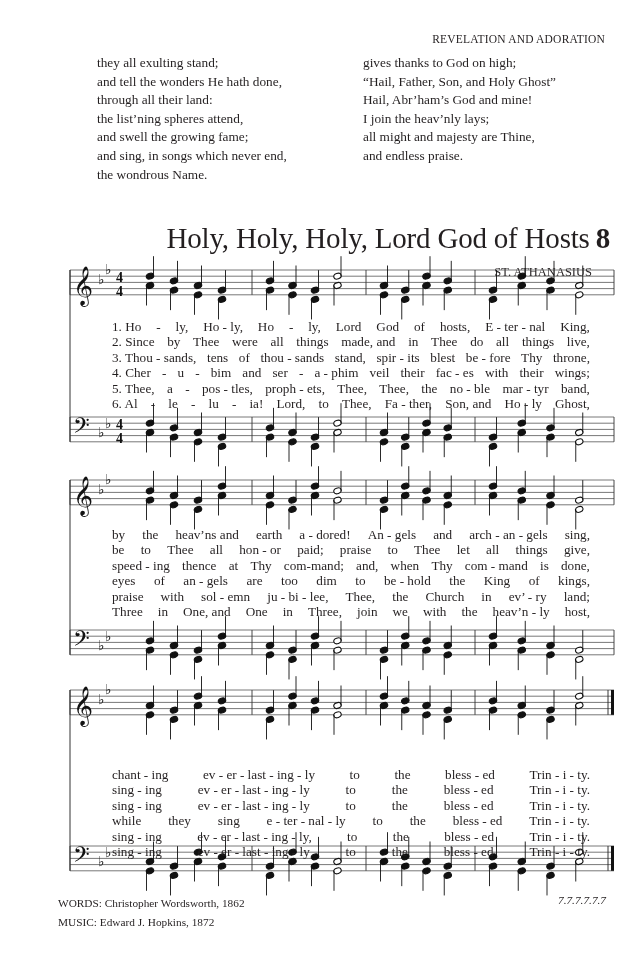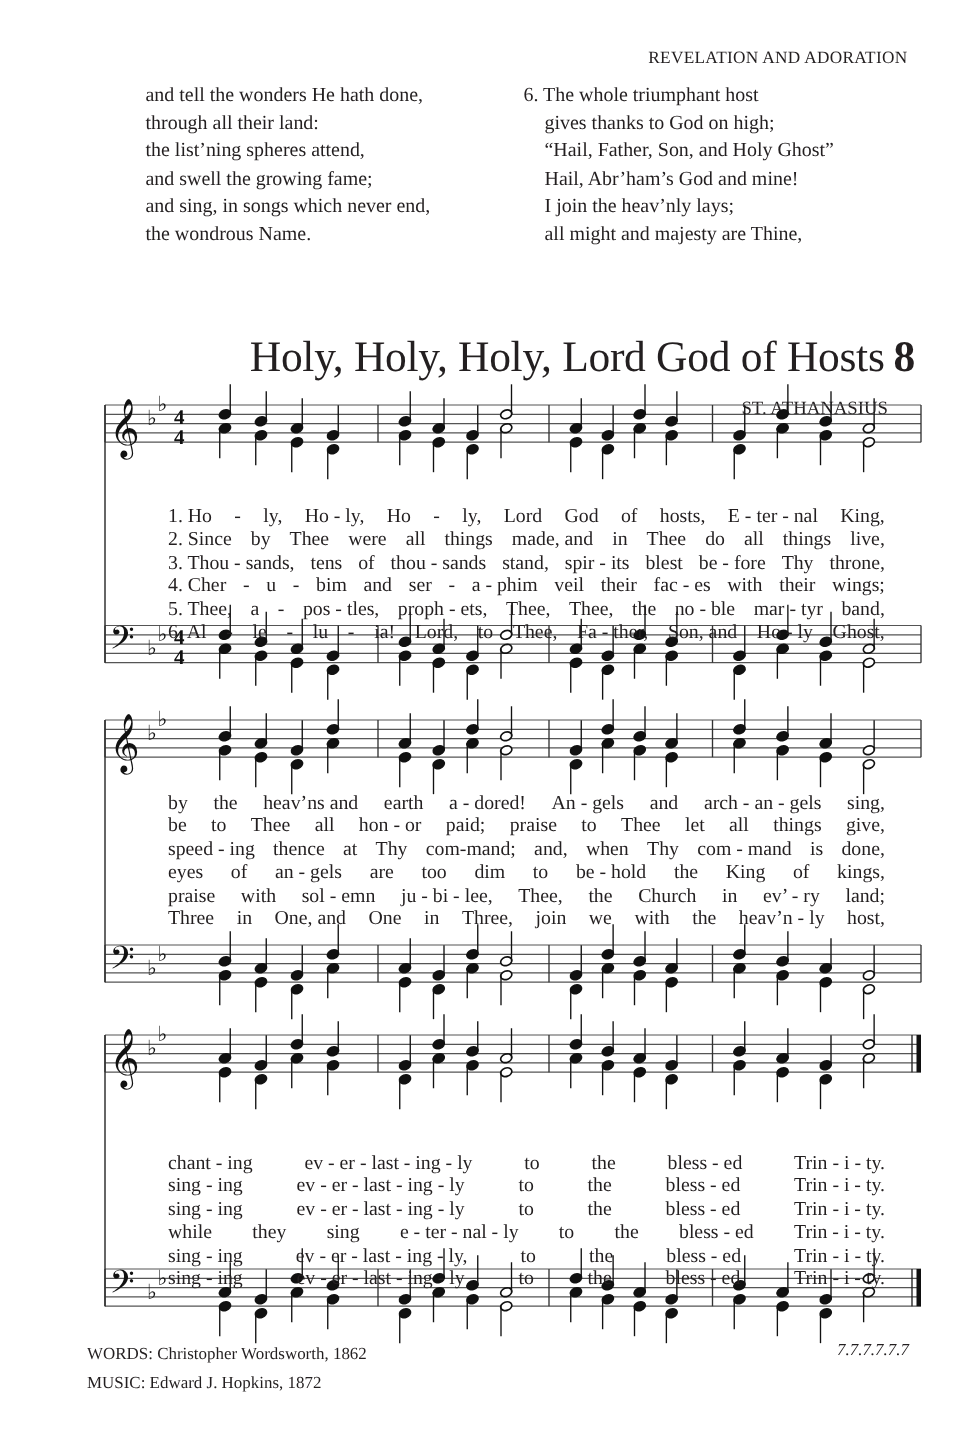--- a/index.html
+++ b/index.html
@@ -27,35 +27,36 @@
 
   .credits { position: absolute; left: 58px; top: 894px; font-size: 11.3px; line-height: 19px; }
   .meter { position: absolute; right: 34px; top: 894px; font-size: 11.3px; font-style: italic; }
 </style>
 </head>
 <body>
 
 <div class="section-header">REVELATION AND ADORATION</div>
 
 <div class="stanza left">
+  <div class="line indent">they all exulting stand;</div>
   <div class="line indent">and tell the wonders He hath done,</div>
   <div class="line indent">through all their land:</div>
   <div class="line indent">the list’ning spheres attend,</div>
   <div class="line indent">and swell the growing fame;</div>
   <div class="line indent">and sing, in songs which never end,</div>
   <div class="line indent">the wondrous Name.</div>
 </div>
 
 <div class="stanza right">
-  <div class="line">6. The whole triumphant host</div>
   <div class="line indent">gives thanks to God on high;</div>
   <div class="line indent">“Hail, Father, Son, and Holy Ghost”</div>
   <div class="line indent">Hail, Abr’ham’s God and mine!</div>
   <div class="line indent">I join the heav’nly lays;</div>
   <div class="line indent">all might and majesty are Thine,</div>
+  <div class="line indent">and endless praise.</div>
 </div>
 
 <div class="hymn-title">
   <span>Holy, Holy, Holy, Lord God of Hosts</span><span class="num">8</span>
 </div>
 <div class="tune-name">ST. ATHANASIUS</div>
 
 <div id="systems">
     <div class="system" style="top: 0px;">
       <svg width="544" height="960">
@@ -535,21 +536,21 @@
         <line x1="477" x2="477" y1="875.45" y2="895.45" stroke="#111" stroke-width="0.9"></line>
         <ellipse cx="509.25" cy="852.2" rx="3.8" ry="2.8" fill="#fff" stroke="#111" stroke-width="1.1" transform="rotate(-20 509.25 852.2)"></ellipse>
         <ellipse cx="509.25" cy="861.5" rx="3.8" ry="2.8" fill="#fff" stroke="#111" stroke-width="1.1" transform="rotate(-20 509.25 861.5)"></ellipse>
         <line x1="512.75" x2="512.75" y1="852.2" y2="832.2" stroke="#111" stroke-width="0.9"></line>
         <line x1="505.75" x2="505.75" y1="861.5" y2="881.5" stroke="#111" stroke-width="0.9"></line>
         <line x1="0" x2="0" y1="690" y2="870.8" stroke="#333" stroke-width="1"></line>
       </svg>
     </div>
   </div>
 
-<div class="lyrics" style="top:319px;margin-top:17px;" id="lyr0">
+<div class="lyrics" style="top:319px;" id="lyr0">
     <div class="lyric-row">
       <span>1. Ho</span>
       <span>-</span>
       <span>ly,</span>
       <span>Ho - ly,</span>
       <span>Ho</span>
       <span>-</span>
       <span>ly,</span>
       <span>Lord</span>
       <span>God</span>

